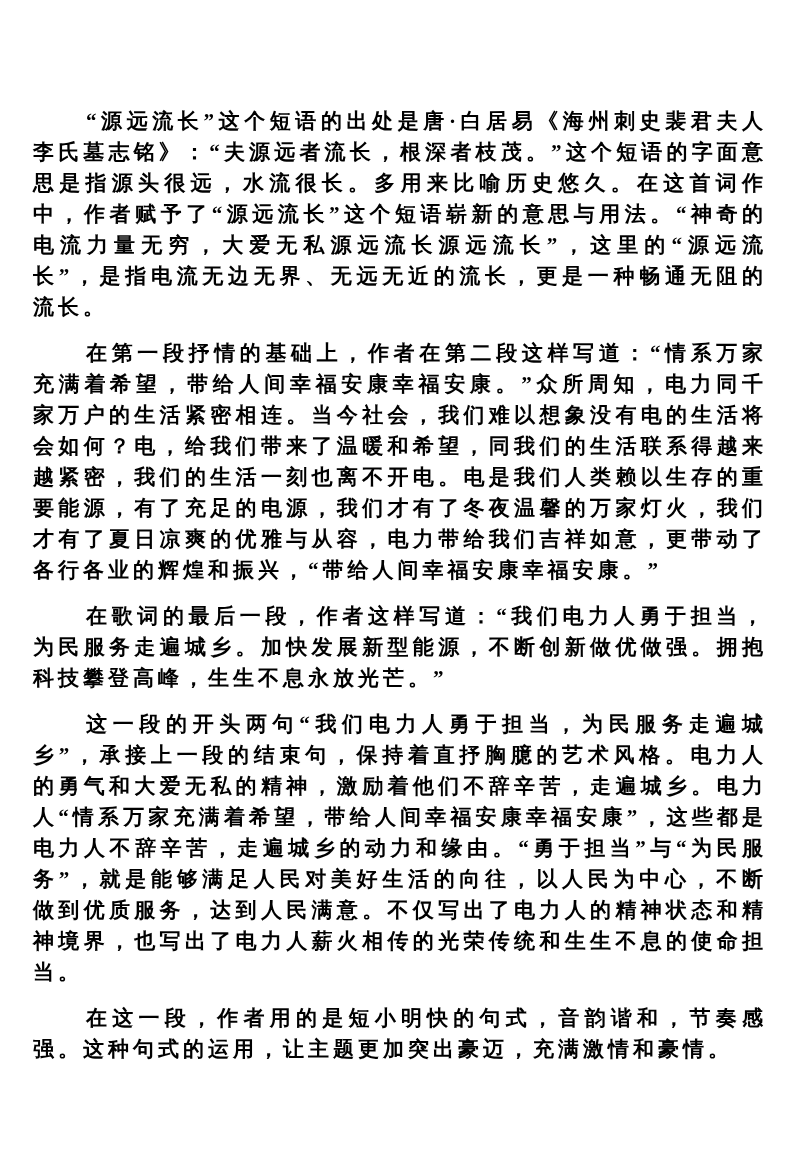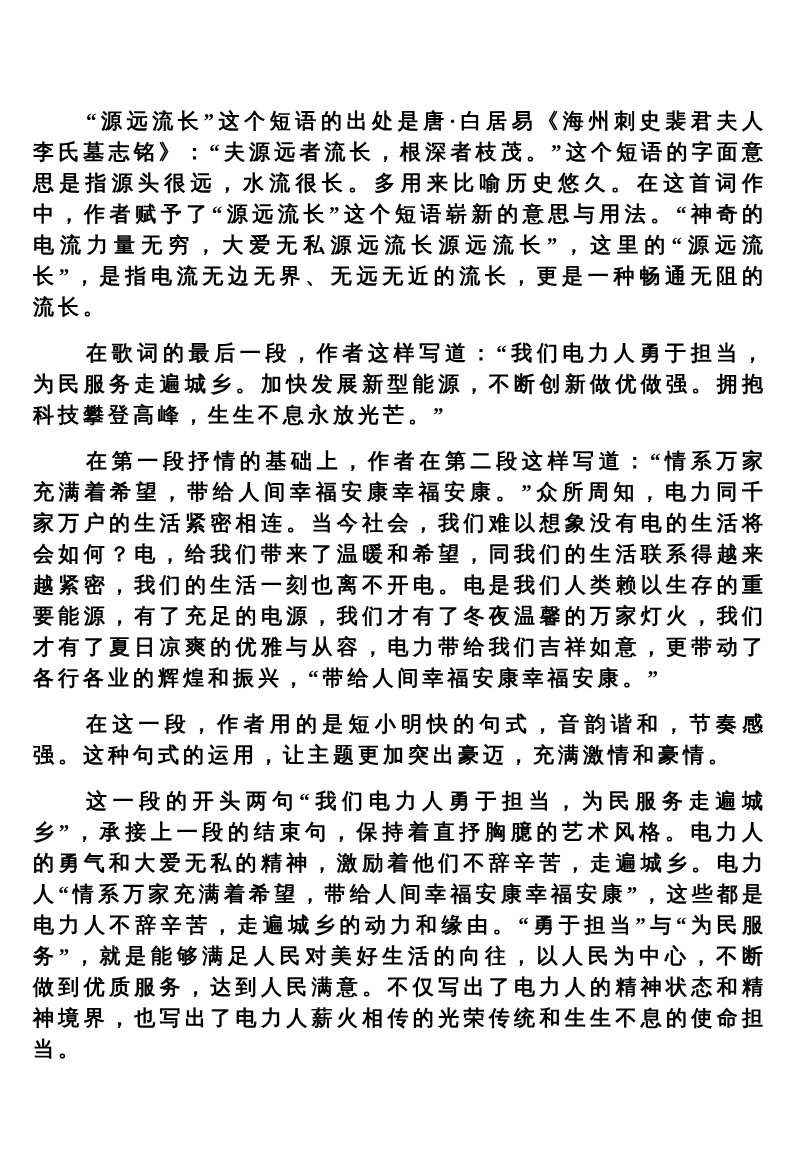--- a/index.html
+++ b/index.html
@@ -30,17 +30,17 @@
     text-align: justify;
     text-indent: 53px;
     word-break: break-all;
   }
 </style>
 </head>
 <body>
 
 <div class="page">
   <p class="para">“源远流长”这个短语的出处是唐·白居易《海州刺史裴君夫人李氏墓志铭》：“夫源远者流长，根深者枝茂。”这个短语的字面意思是指源头很远，水流很长。多用来比喻历史悠久。在这首词作中，作者赋予了“源远流长”这个短语崭新的意思与用法。“神奇的电流力量无穷，大爱无私源远流长源远流长”，这里的“源远流长”，是指电流无边无界、无远无近的流长，更是一种畅通无阻的流长。</p>
+  <p class="para">在第一段抒情的基础上，作者在第二段这样写道：“情系万家充满着希望，带给人间幸福安康幸福安康。”众所周知，电力同千家万户的生活紧密相连。当今社会，我们难以想象没有电的生活将会如何？电，给我们带来了温暖和希望，同我们的生活联系得越来越紧密，我们的生活一刻也离不开电。电是我们人类赖以生存的重要能源，有了充足的电源，我们才有了冬夜温馨的万家灯火，我们才有了夏日凉爽的优雅与从容，电力带给我们吉祥如意，更带动了各行各业的辉煌和振兴，“带给人间幸福安康幸福安康。”</p>
   <p class="para">在歌词的最后一段，作者这样写道：“我们电力人勇于担当，为民服务走遍城乡。加快发展新型能源，不断创新做优做强。拥抱科技攀登高峰，生生不息永放光芒。”</p>
-  <p class="para">在第一段抒情的基础上，作者在第二段这样写道：“情系万家充满着希望，带给人间幸福安康幸福安康。”众所周知，电力同千家万户的生活紧密相连。当今社会，我们难以想象没有电的生活将会如何？电，给我们带来了温暖和希望，同我们的生活联系得越来越紧密，我们的生活一刻也离不开电。电是我们人类赖以生存的重要能源，有了充足的电源，我们才有了冬夜温馨的万家灯火，我们才有了夏日凉爽的优雅与从容，电力带给我们吉祥如意，更带动了各行各业的辉煌和振兴，“带给人间幸福安康幸福安康。”</p>
+  <p class="para">这一段的开头两句“我们电力人勇于担当，为民服务走遍城乡”，承接上一段的结束句，保持着直抒胸臆的艺术风格。电力人的勇气和大爱无私的精神，激励着他们不辞辛苦，走遍城乡。电力人“情系万家充满着希望，带给人间幸福安康幸福安康”，这些都是电力人不辞辛苦，走遍城乡的动力和缘由。“勇于担当”与“为民服务”，就是能够满足人民对美好生活的向往，以人民为中心，不断做到优质服务，达到人民满意。不仅写出了电力人的精神状态和精神境界，也写出了电力人薪火相传的光荣传统和生生不息的使命担当。</p>
   <p class="para">在这一段，作者用的是短小明快的句式，音韵谐和，节奏感强。这种句式的运用，让主题更加突出豪迈，充满激情和豪情。</p>
-  <p class="para">这一段的开头两句“我们电力人勇于担当，为民服务走遍城乡”，承接上一段的结束句，保持着直抒胸臆的艺术风格。电力人的勇气和大爱无私的精神，激励着他们不辞辛苦，走遍城乡。电力人“情系万家充满着希望，带给人间幸福安康幸福安康”，这些都是电力人不辞辛苦，走遍城乡的动力和缘由。“勇于担当”与“为民服务”，就是能够满足人民对美好生活的向往，以人民为中心，不断做到优质服务，达到人民满意。不仅写出了电力人的精神状态和精神境界，也写出了电力人薪火相传的光荣传统和生生不息的使命担当。</p>
 </div>
 
 </body></html>

